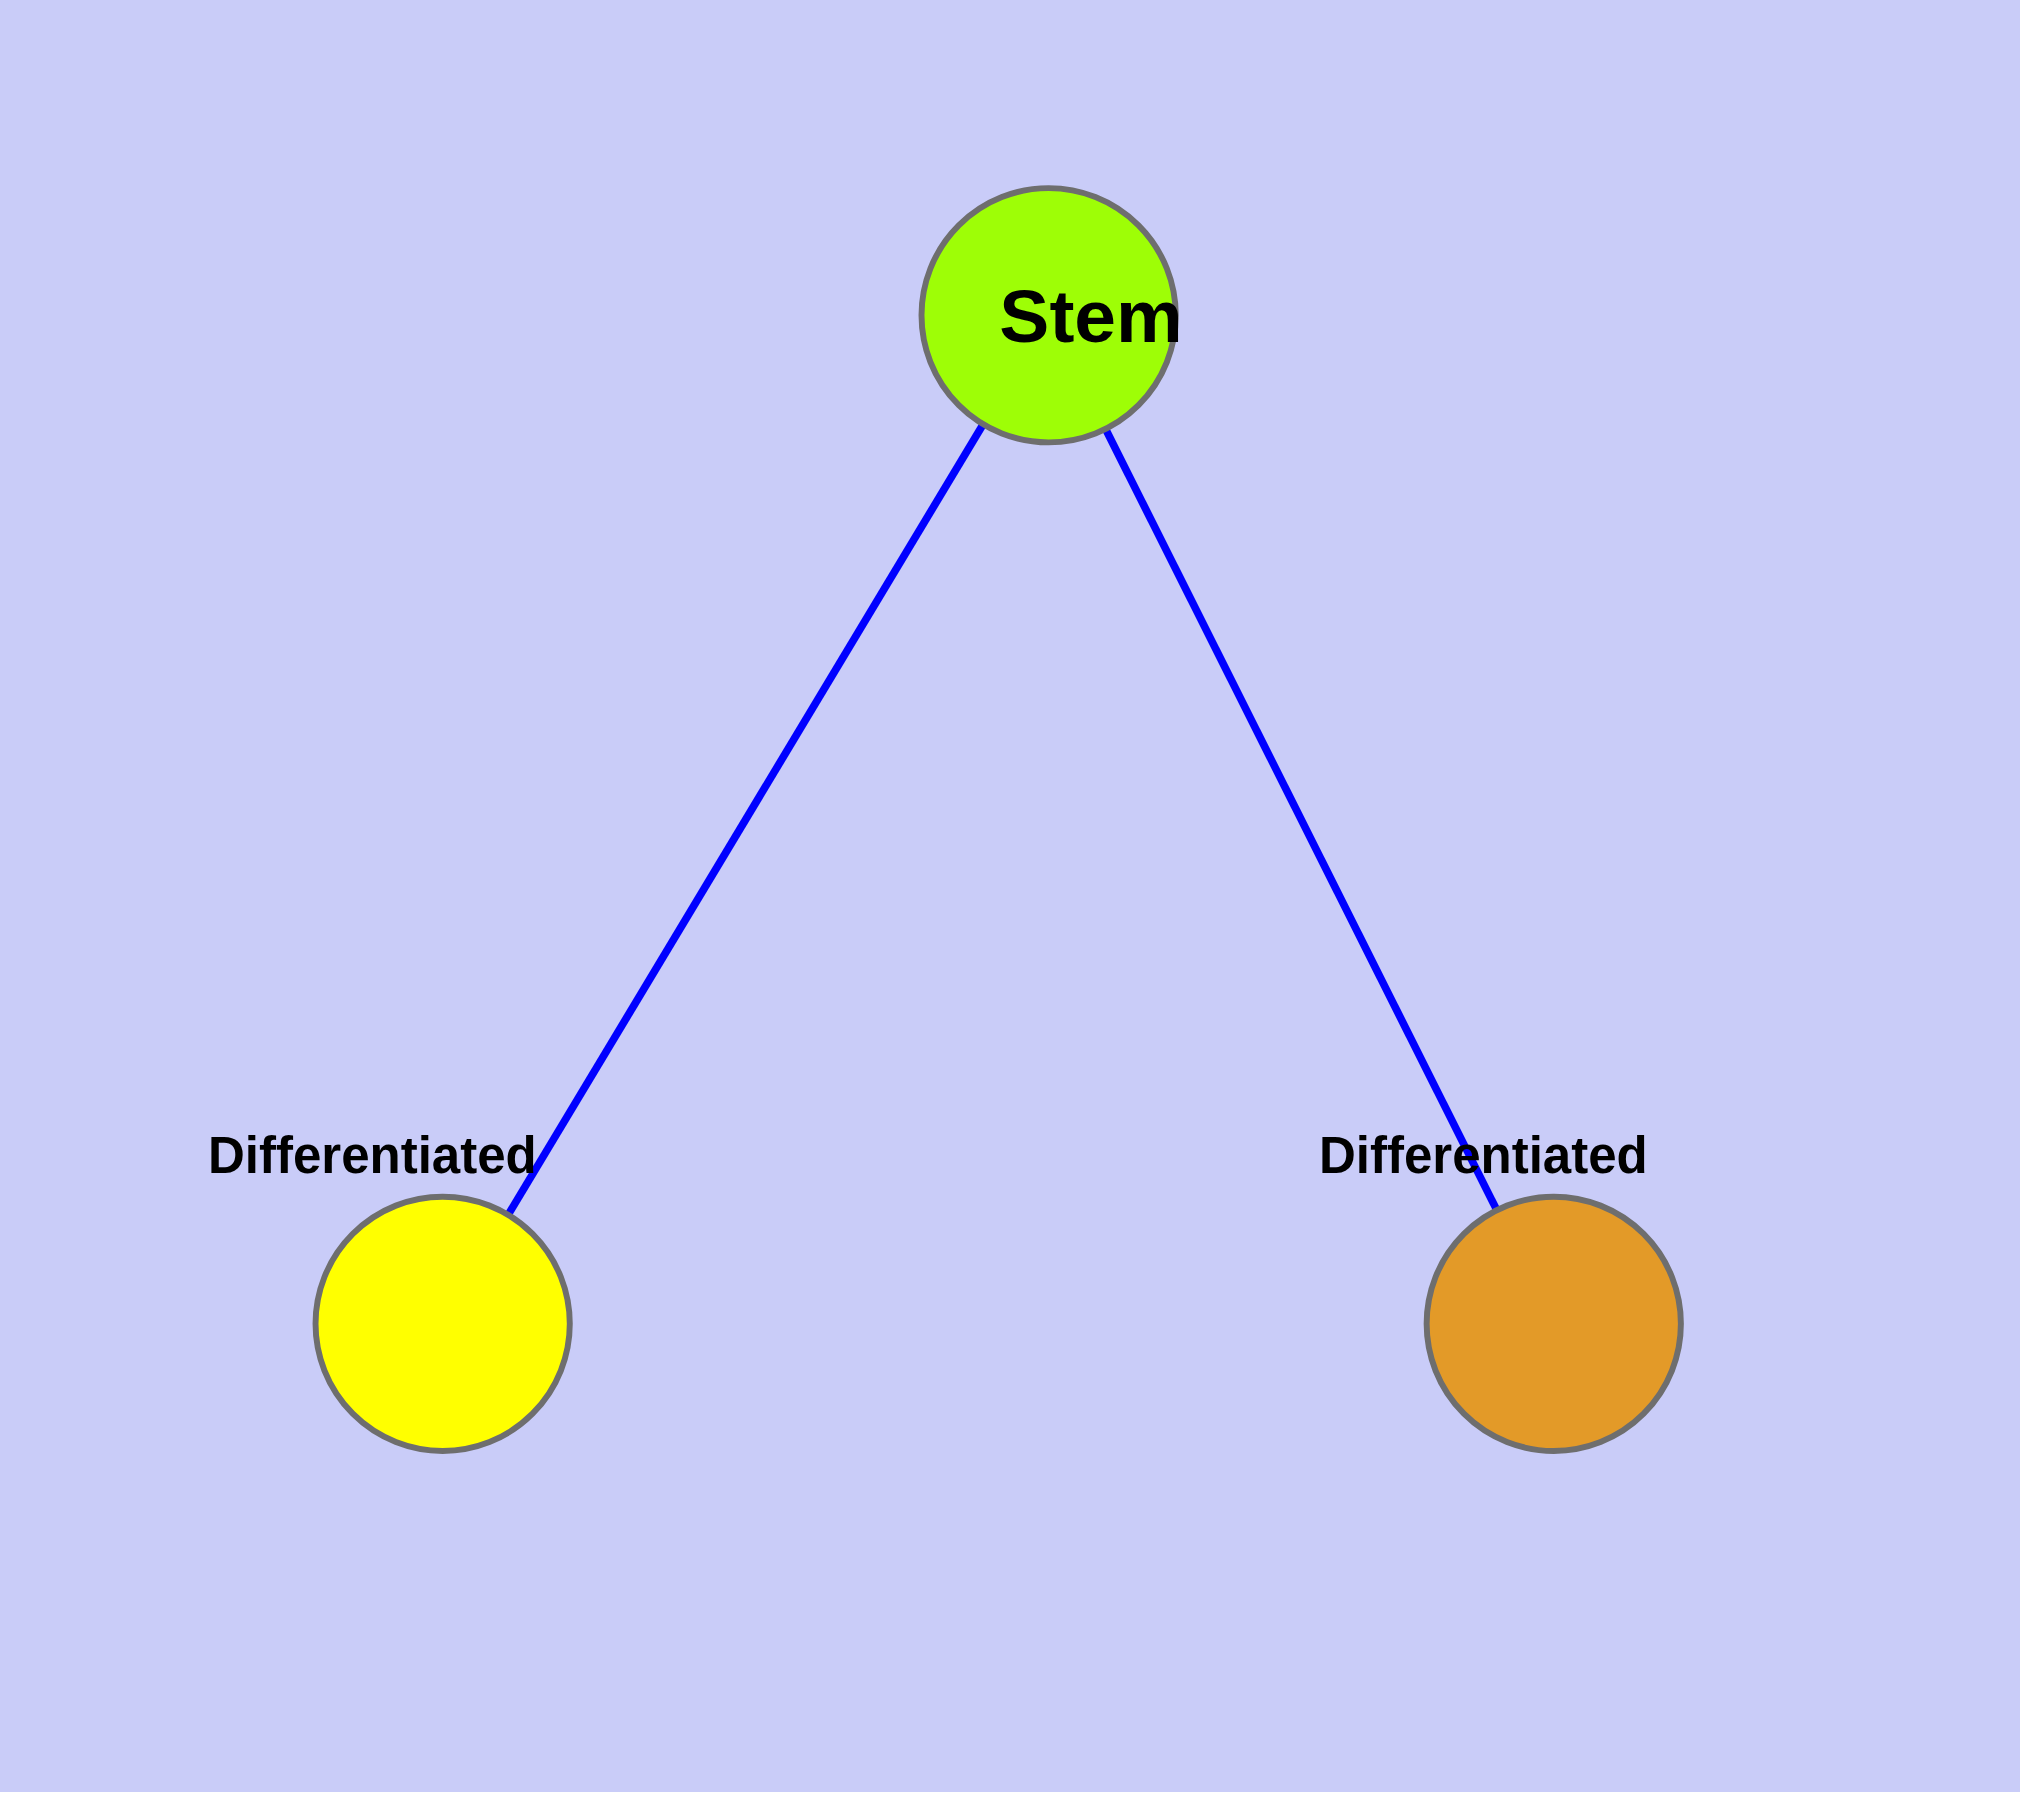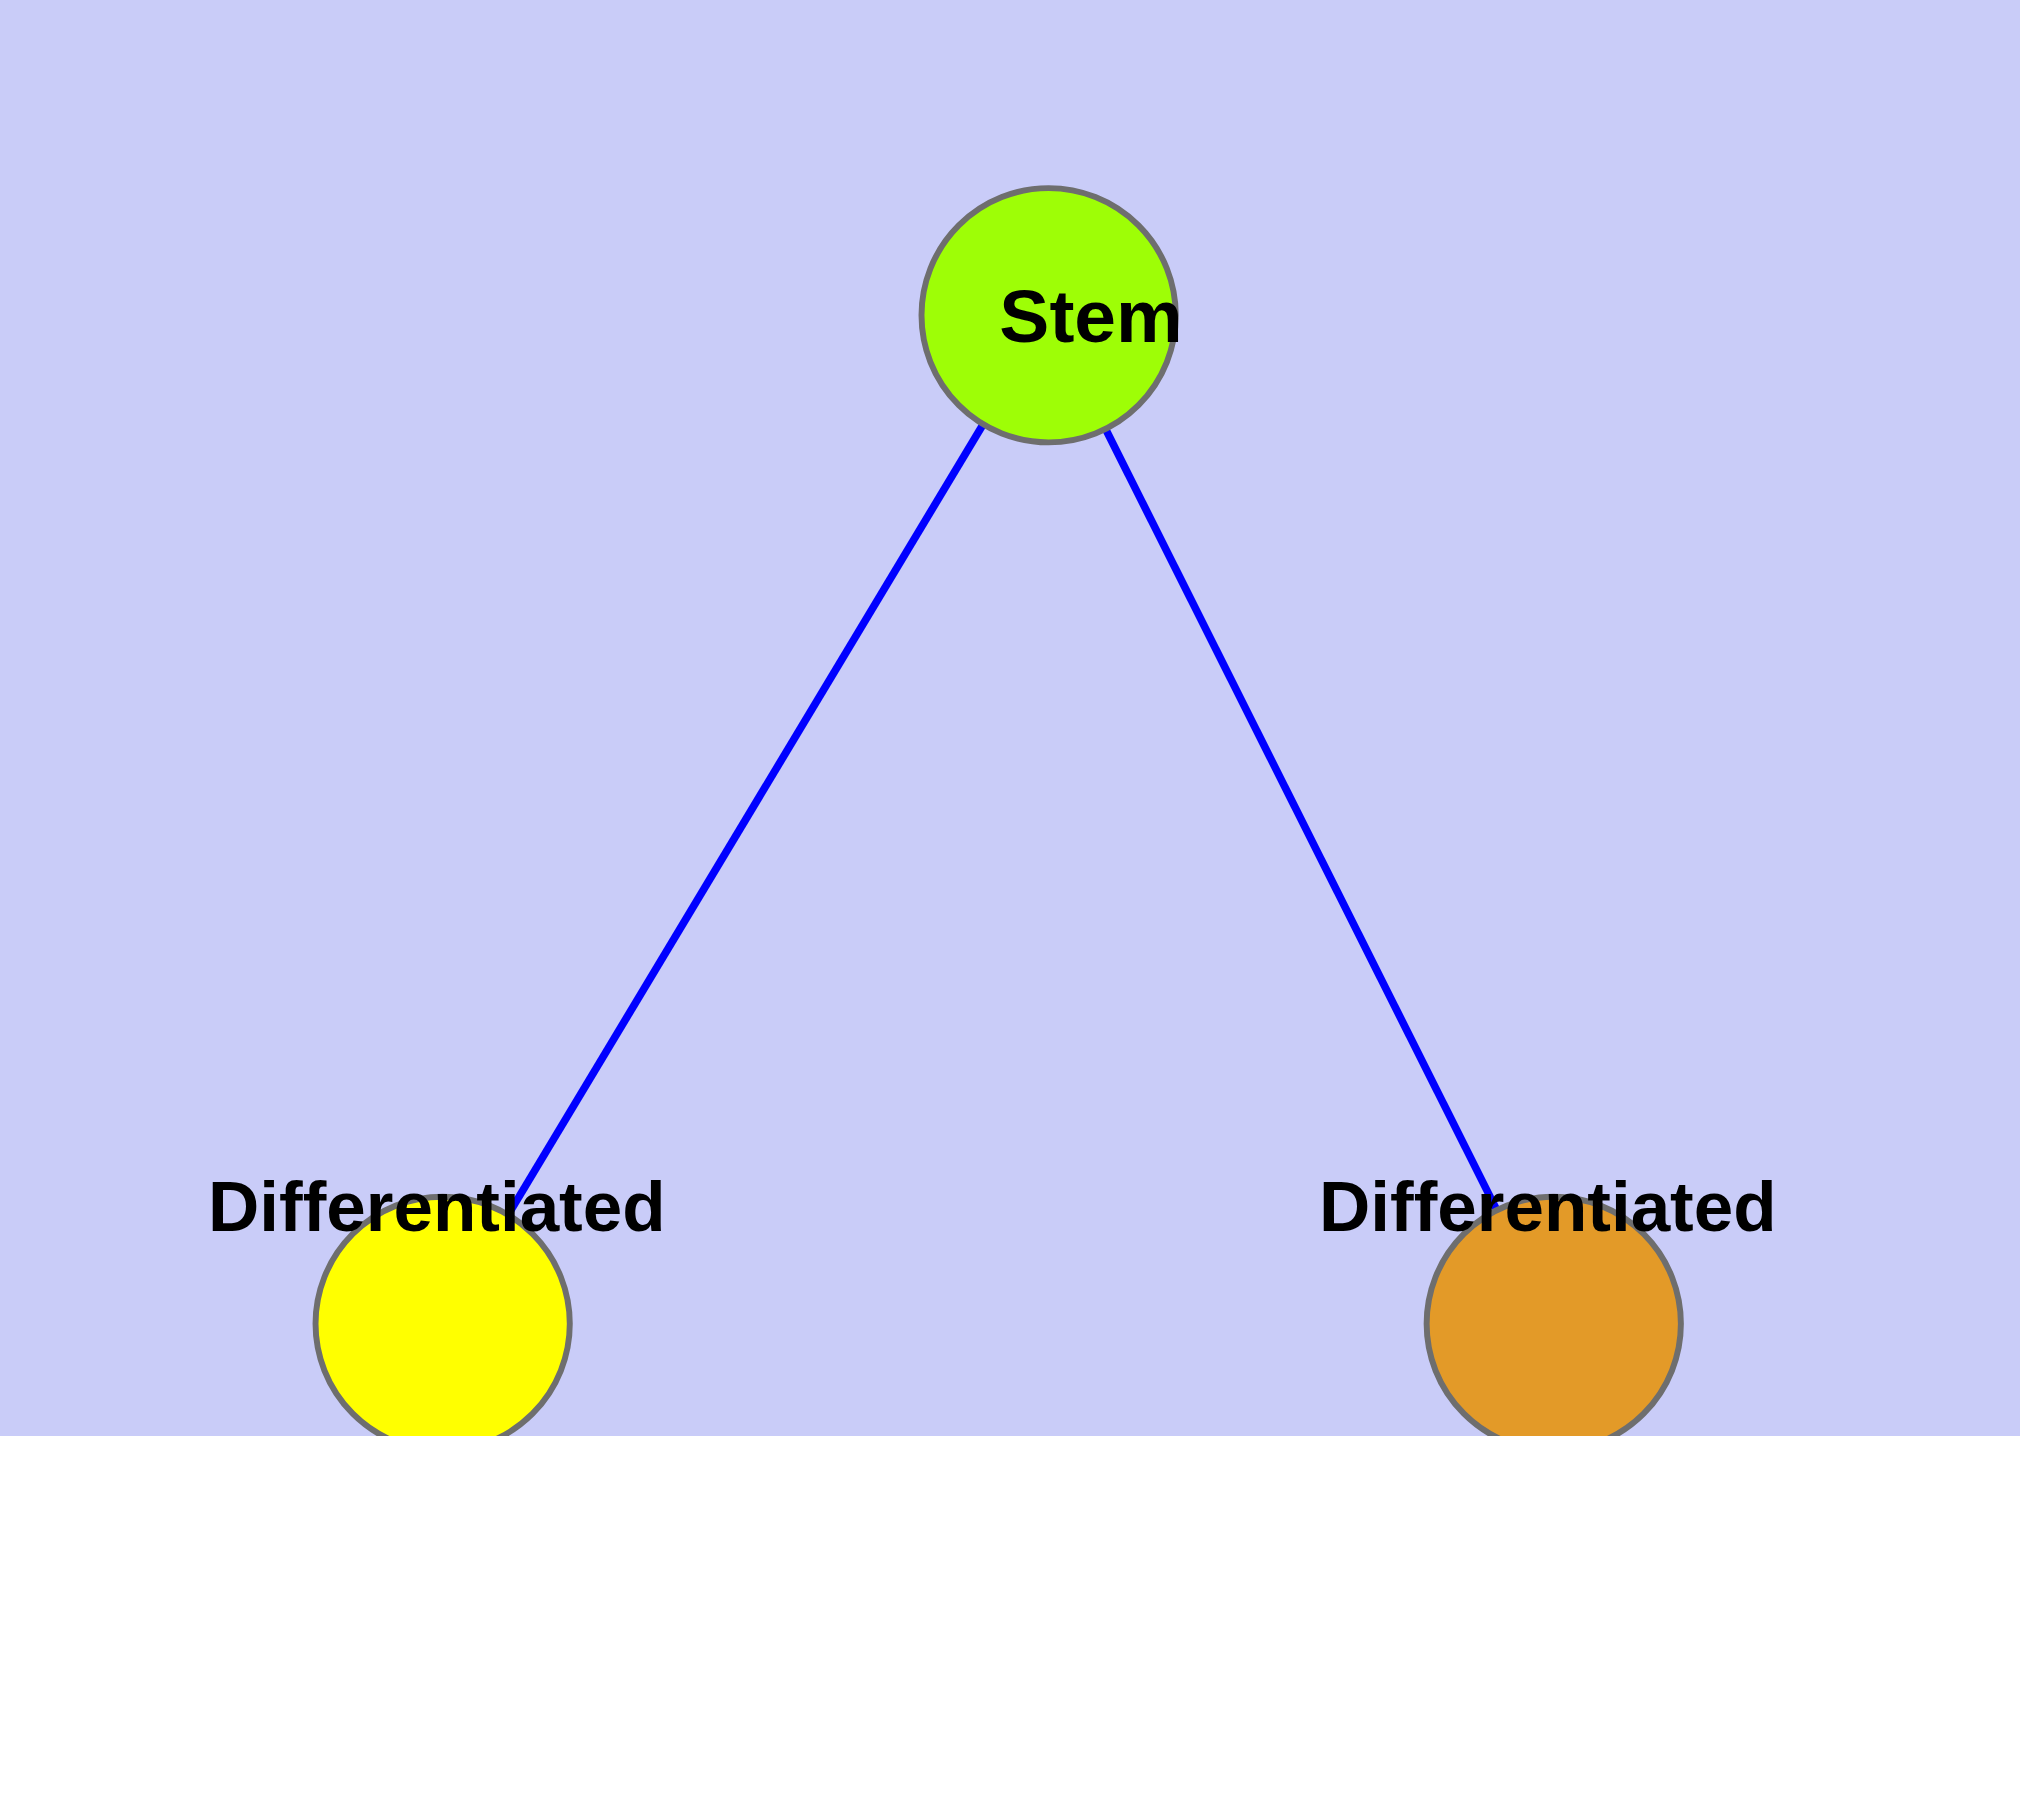--- a/index.html
+++ b/index.html
@@ -7,21 +7,21 @@
     margin: 0;
     padding: 0;
   }
   body {
     background: #ffffff;
     font-family: "Liberation Sans", sans-serif;
   }
   #canvas {
     position: relative;
     width: 2021px;
-    height: 1436px;
+    height: 1792px;
     background: #c9ccf8;
     overflow: hidden;
   }
   #graph-svg {
     position: absolute;
     left: 0;
     top: 0;
     width: 2021px;
     height: 1812px;
     display: block;
@@ -34,21 +34,21 @@
     color: #000000;
     line-height: 1.02;
     white-space: pre;
     pointer-events: none;
     -webkit-font-smoothing: antialiased;
   }
   .label-stem {
     font-size: 75px;
   }
   .label-leaf {
-    font-size: 71px;
+    font-size: 51px;
   }
 </style>
 </head>
 <body>
 
 <div id="canvas" style="background: rgb(201, 204, 248);">
 
   <svg id="graph-svg" viewBox="0 0 2384 2138">
 
     <g>

